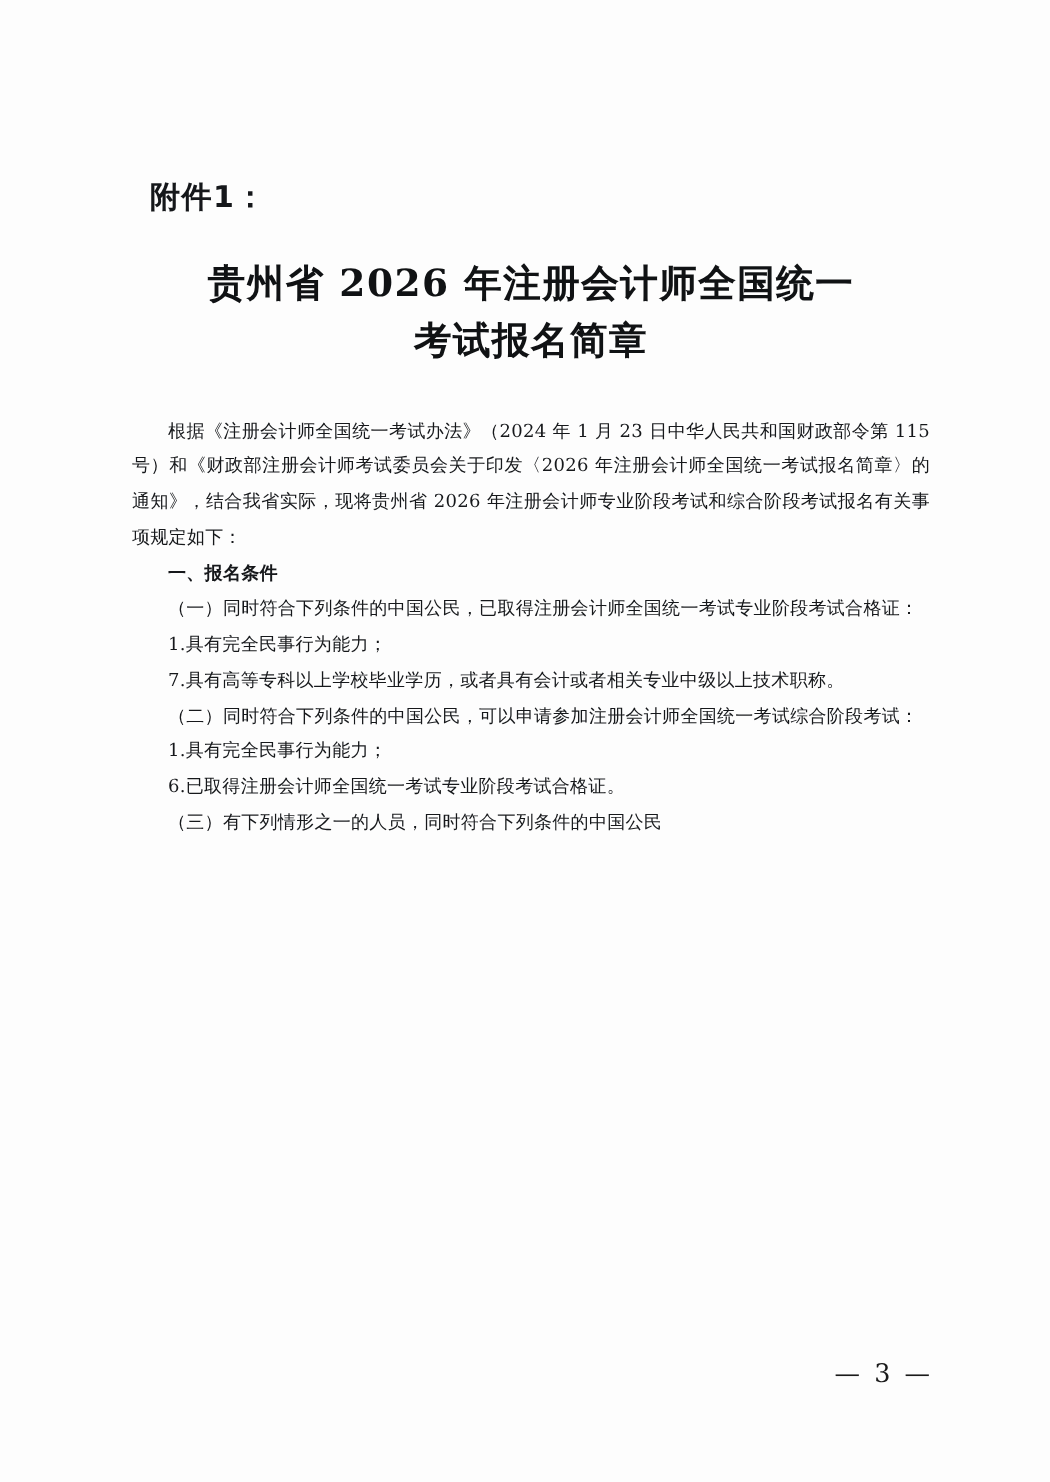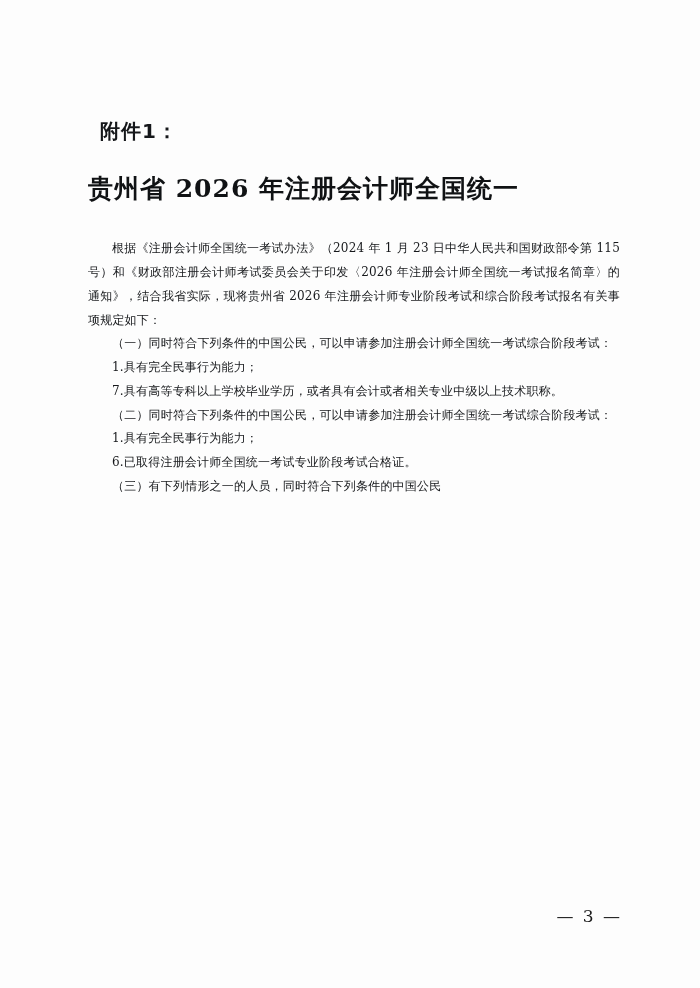--- a/index.html
+++ b/index.html
@@ -25,20 +25,21 @@
   .attachment-label {
     font-size: 20px;
     font-weight: 700;
     letter-spacing: 1px;
     color: #15171a;
     margin: 0 0 26px 0;
     font-family: "DejaVu Sans", "Liberation Sans", sans-serif;
     padding-left: 12px;
   }
   .doc-title {
+    text-align: center;
     font-size: 25px;
     font-weight: 700;
     line-height: 1.45;
     letter-spacing: 1px;
     color: #101214;
     margin: 0 0 30px 0;
     font-family: "DejaVu Serif", "Liberation Serif", serif;
   }
   .doc-title .line {
     display: block;
@@ -80,27 +81,29 @@
 </style>
 </head>
 <body>
 
 <div class="page">
 
   <div class="attachment-label">附件1：</div>
 
   <h1 class="doc-title">
     <span class="line">贵州省 2026 年注册会计师全国统一</span>
+    <span class="line second">考试报名简章</span>
   </h1>
 
   <div class="body-text">
     <p class="indent">根据《注册会计师全国统一考试办法》（2024 年 1 月 23 日中华人民共和国财政部令第 115 号）和《财政部注册会计师考试委员会关于印发〈2026 年注册会计师全国统一考试报名简章〉的通知》，结合我省实际，现将贵州省 2026 年注册会计师专业阶段考试和综合阶段考试报名有关事项规定如下：</p>
 
+    <p class="section-heading">一、报名条件</p>
 
-    <p class="indent">（一）同时符合下列条件的中国公民，可以申请参加注册会计师全国统一考试综合阶段考试：</p>
+    <p class="indent">（一）同时符合下列条件的中国公民，已取得注册会计师全国统一考试专业阶段考试合格证：</p>
 
     <p class="indent">1.具有完全民事行为能力；</p>
 
     <p class="indent">7.具有高等专科以上学校毕业学历，或者具有会计或者相关专业中级以上技术职称。</p>
 
     <p class="indent">（二）同时符合下列条件的中国公民，可以申请参加注册会计师全国统一考试综合阶段考试：</p>
 
     <p class="indent">1.具有完全民事行为能力；</p>
 
     <p class="indent">6.已取得注册会计师全国统一考试专业阶段考试合格证。</p>

